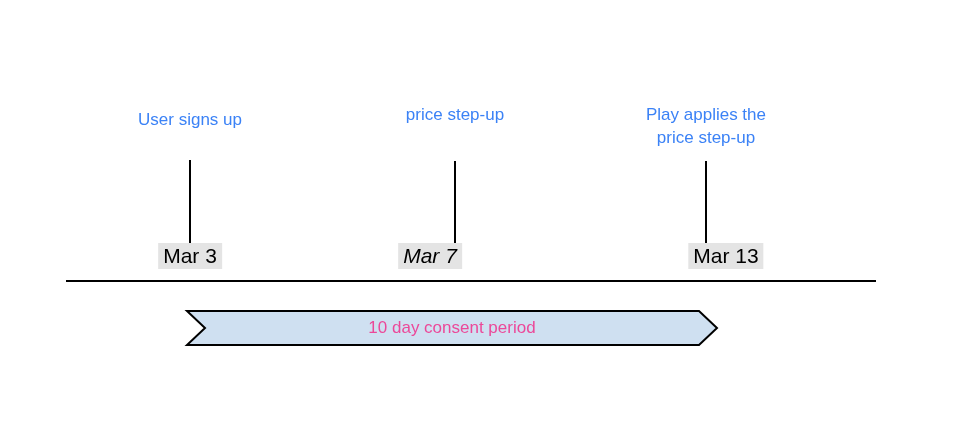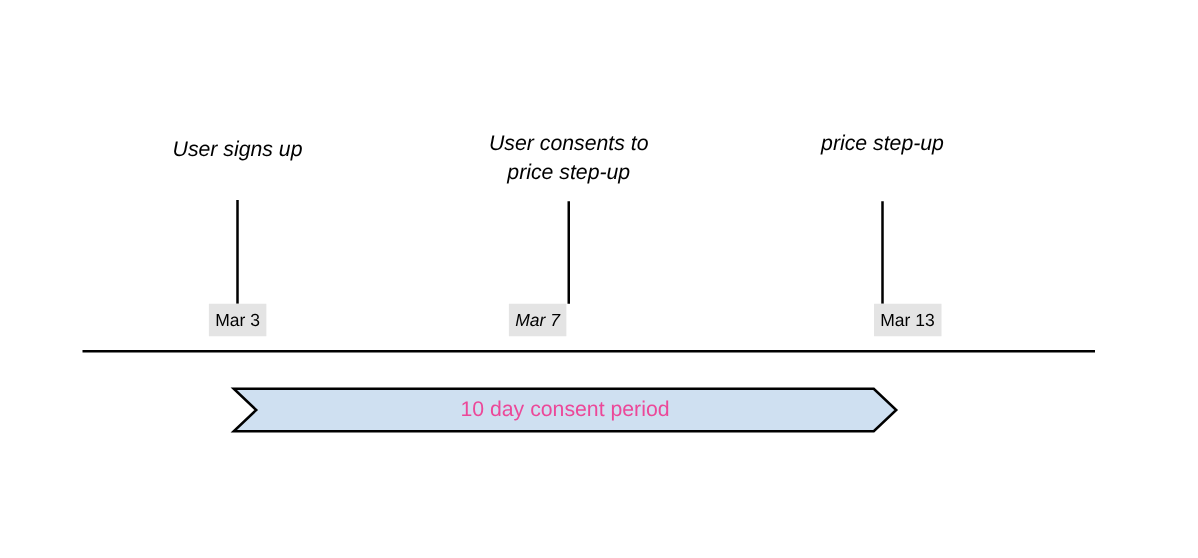--- a/index.html
+++ b/index.html
@@ -36,38 +36,37 @@
     height: 446px;
     width: 0;
   }
   .marker-label {
     position: absolute;
     transform: translateX(-50%);
     white-space: nowrap;
     text-align: center;
     font-size: 17px;
     line-height: 23px;
-    color: #000000;
-    font-style: italic;
+    color: #3b82f6;
   }
   .marker-label .ln {
     display: block;
   }
   .marker-stem {
     position: absolute;
     width: 2px;
     background: #000000;
     transform: translateX(-50%);
   }
   .marker-date {
     position: absolute;
     transform: translateX(-50%);
     background: #e4e4e4;
     color: #000000;
-    font-size: 14px;
+    font-size: 21px;
     line-height: 22px;
     padding: 2px 5px;
     white-space: nowrap;
   }
 
   
   .period-banner {
     position: absolute;
     left: 186px;
     top: 310px;
@@ -104,29 +103,29 @@
   <div class="marker">
     <div class="marker-label" style="left:190px; top:108px;">
       <span class="ln">User signs up</span>
     </div>
     <div class="marker-stem" style="left:190px; top:160px; height:83px;"></div>
     <div class="marker-date" style="left:190px; top:243px;">Mar 3</div>
   </div>
 
   <div class="marker">
     <div class="marker-label" style="left:455px; top:103px;">
-      <span class="ln">User consents to</span>
       <span class="ln">price step-up</span>
     </div>
     <div class="marker-stem" style="left:455px; top:161px; height:82px;"></div>
     <div class="marker-date" style="left:430px; top:243px;font-style:italic;">Mar 7</div>
   </div>
 
   <div class="marker">
     <div class="marker-label" style="left:706px; top:103px;">
+      <span class="ln">Play applies the</span>
       <span class="ln">price step-up</span>
     </div>
     <div class="marker-stem" style="left:706px; top:161px; height:82px;"></div>
     <div class="marker-date" style="left:706px; top:243px;margin-left:20px;">Mar 13</div>
   </div>
 
   <div class="period-banner">
     <svg viewBox="0 0 532 36" preserveAspectRatio="none">
       <polygon points="1,1 513,1 531,18 513,35 1,35 19,18" fill="#cfe0f1" stroke="#000000" stroke-width="2" stroke-linejoin="miter"></polygon>
     </svg>

